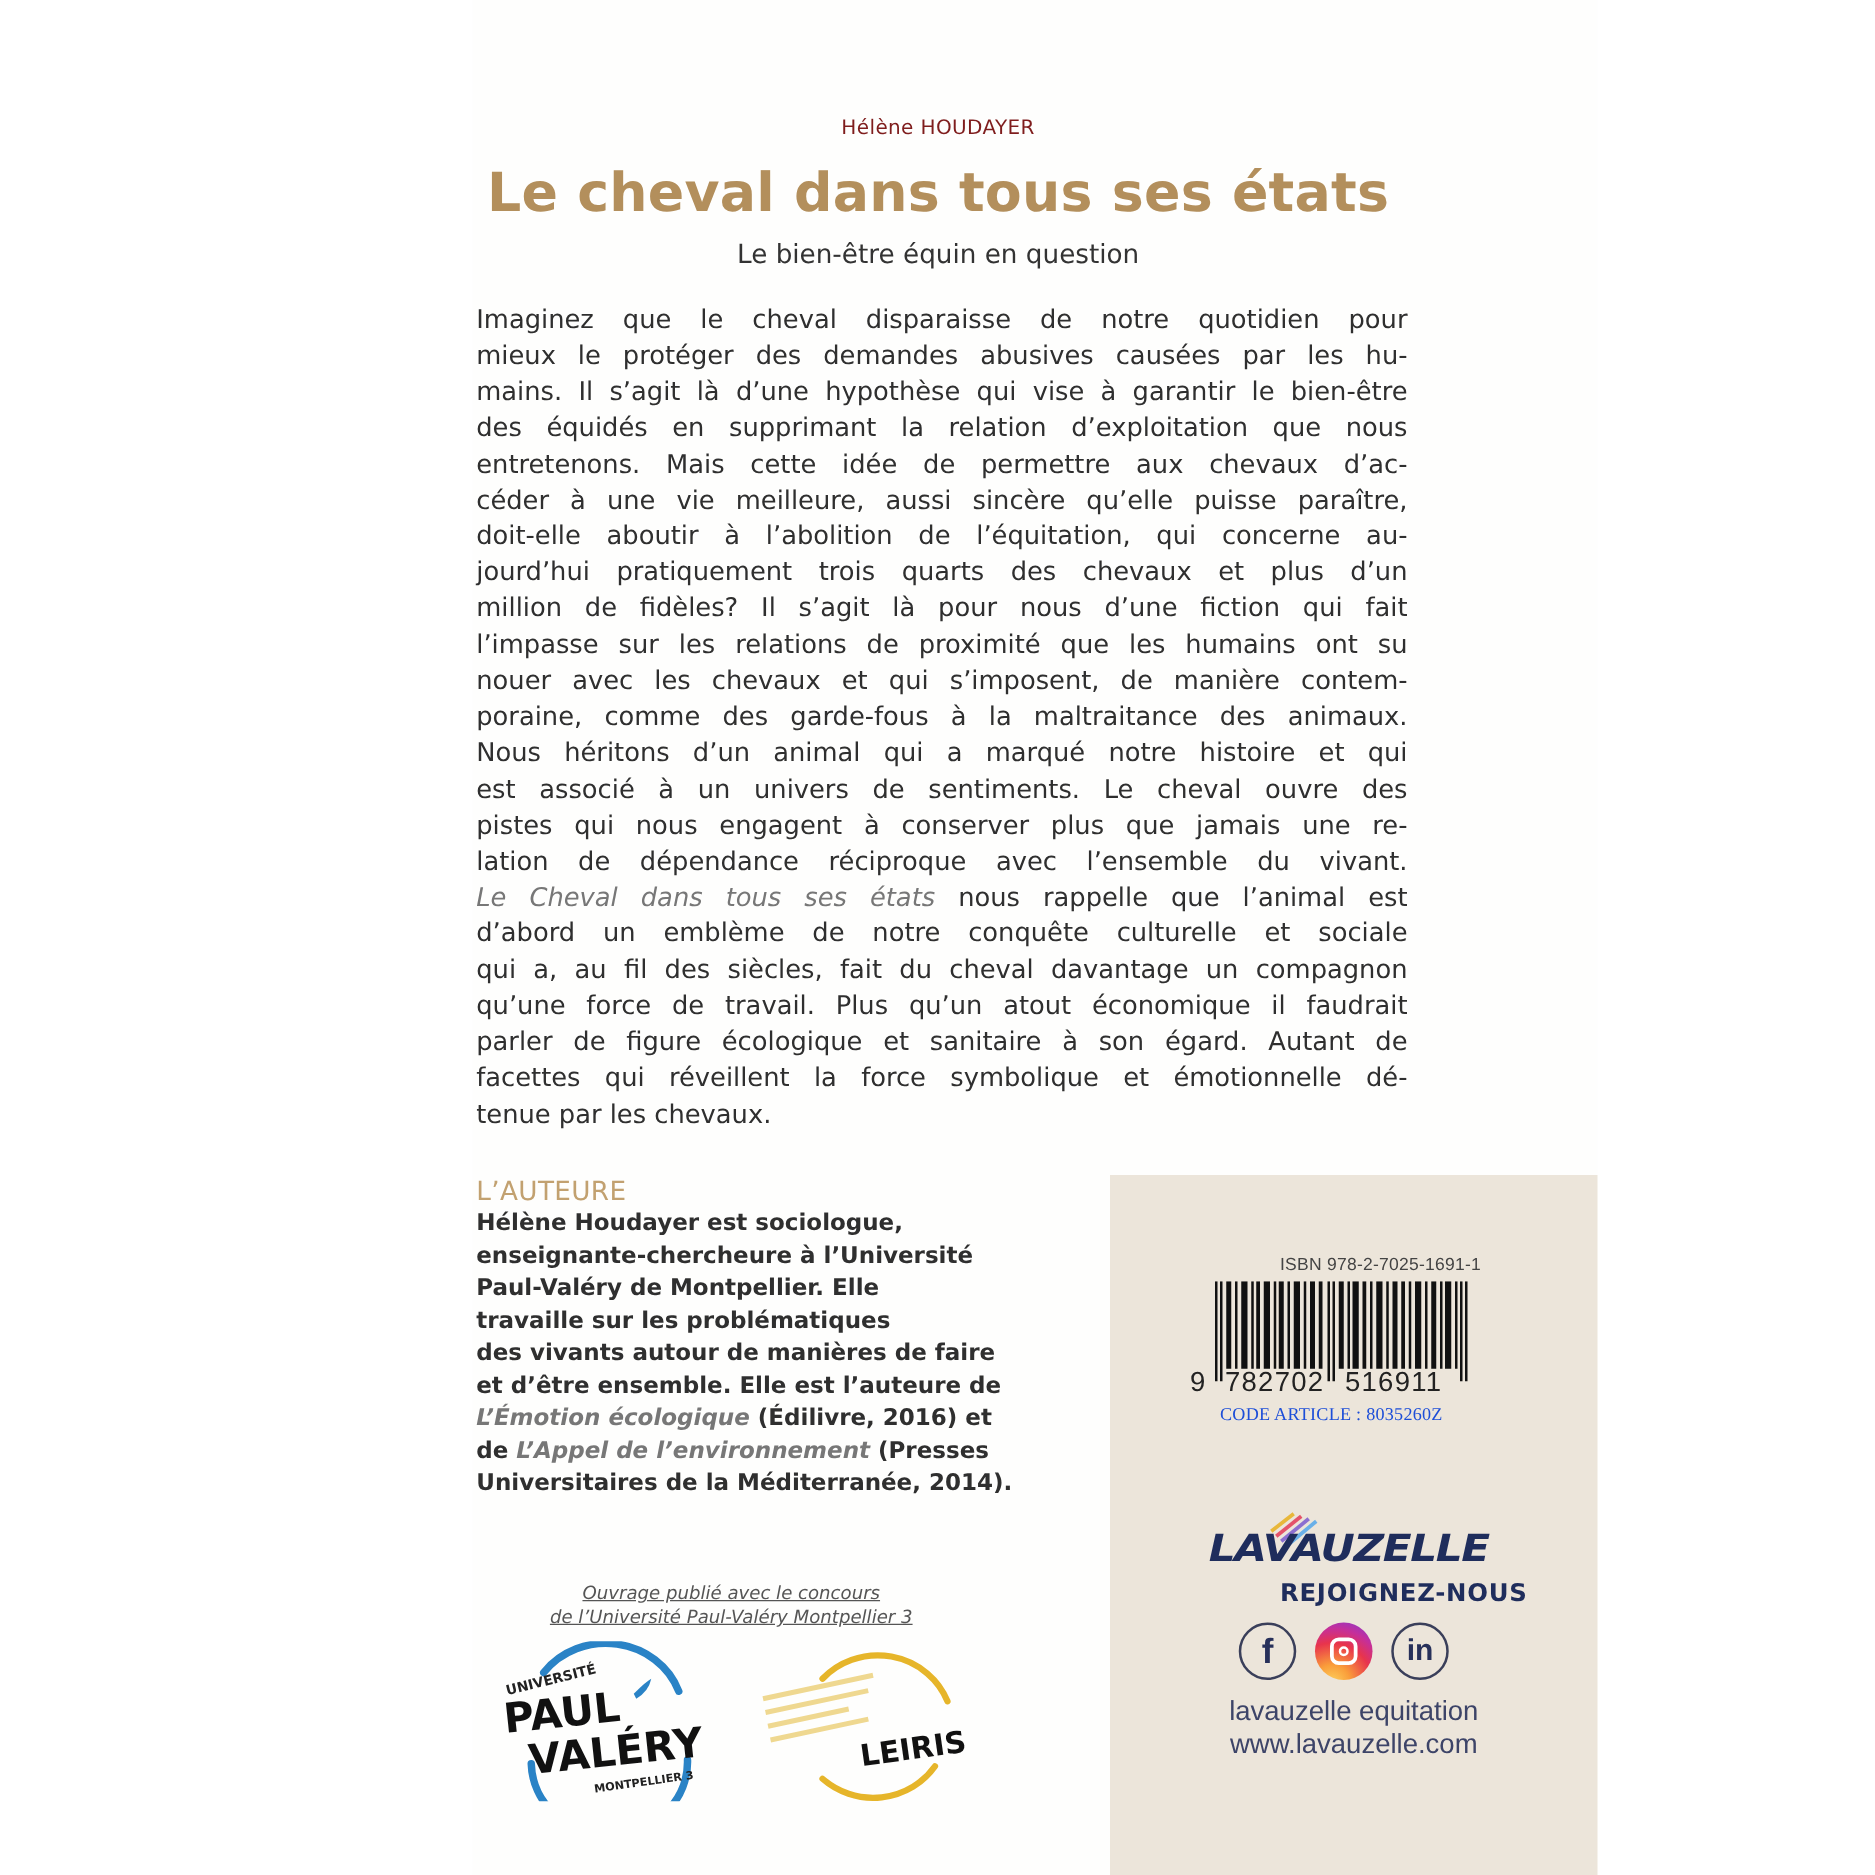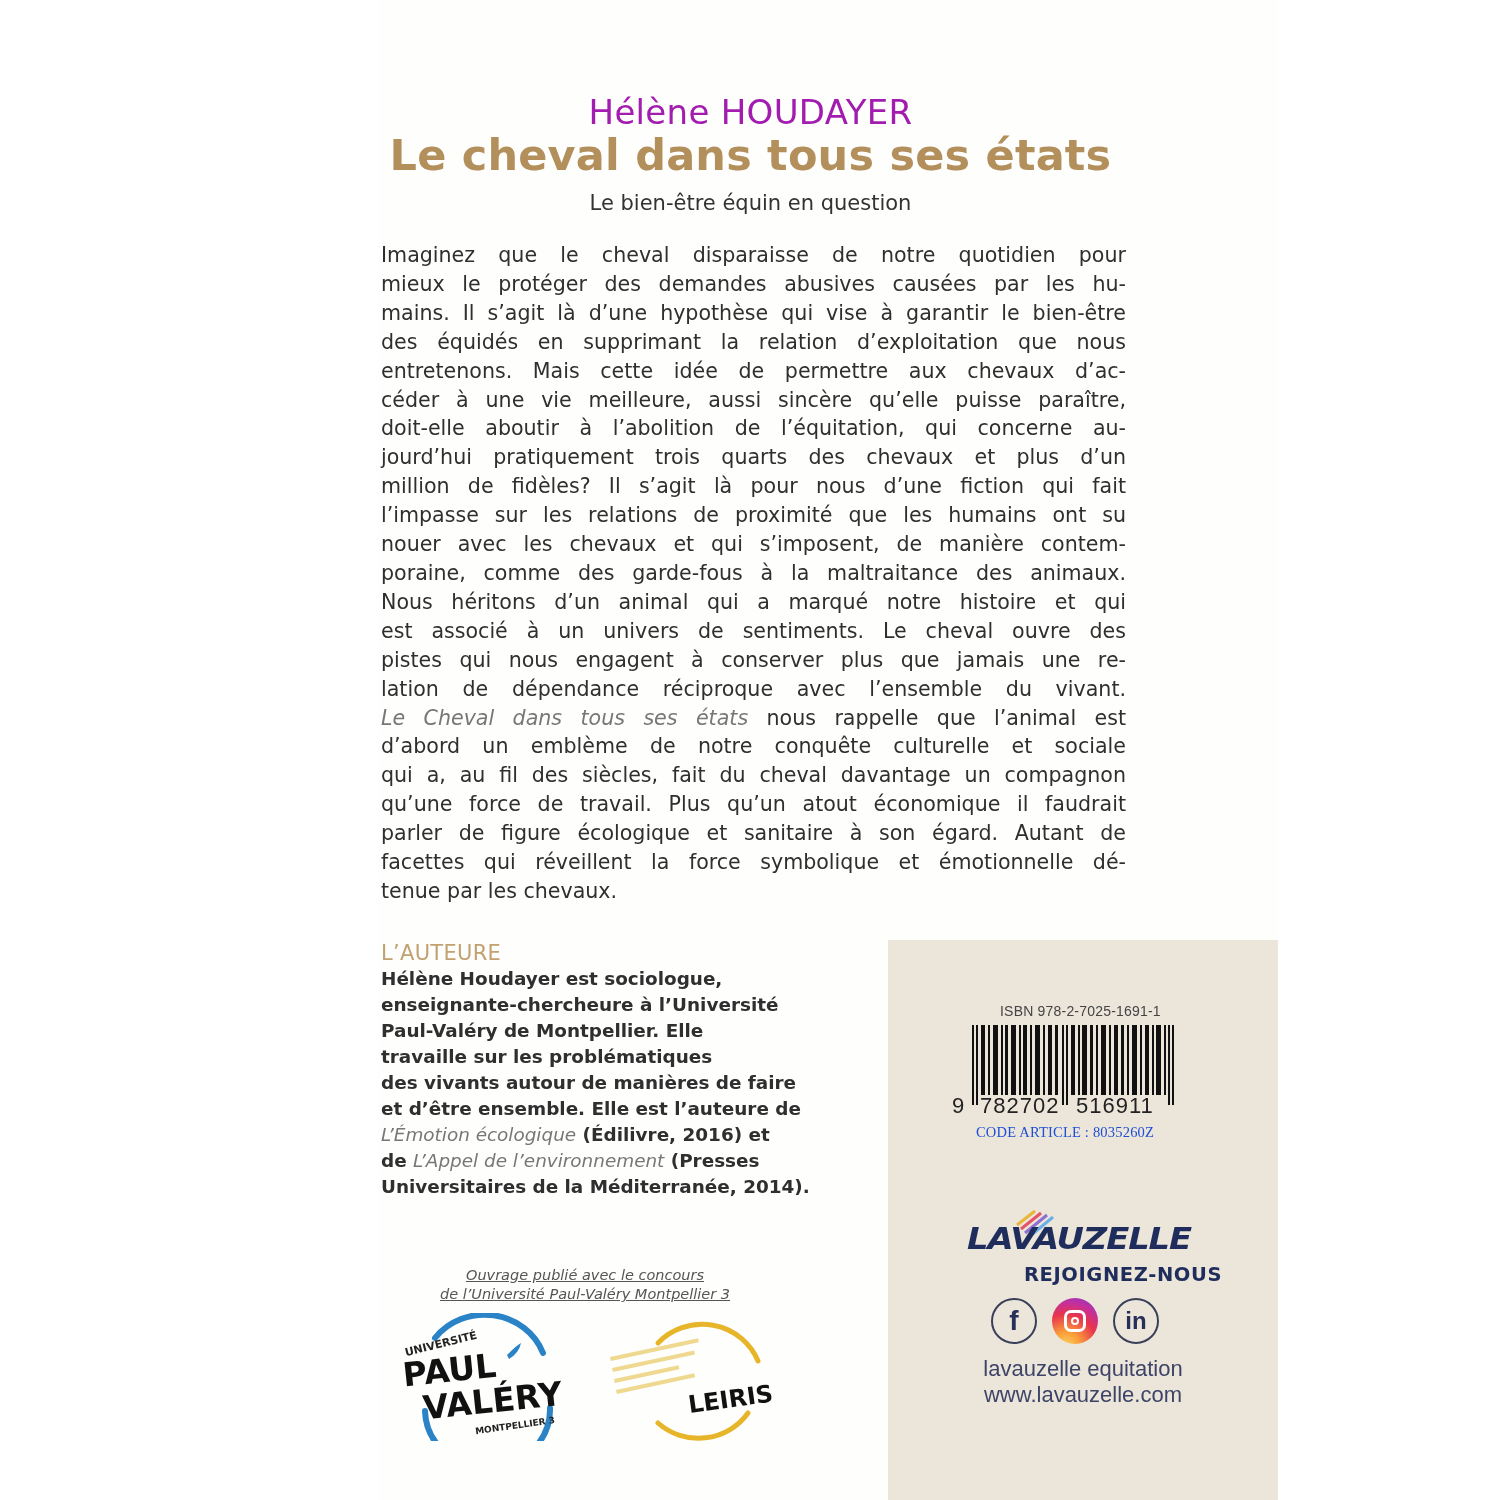--- a/index.html
+++ b/index.html
@@ -7,21 +7,21 @@
       width: 1500px; height: 1500px; background: #ffffff;
       position: relative; overflow: hidden;
       font-family: "DejaVu Sans", sans-serif; color: #2b2b2b;
     }
     .page {
       position: absolute; left: 378px; top: 0; width: 900px; height: 1500px;
       background: #fefefd;
     }
     .author-name {
       position: absolute; left: 378px; top: 92px; width: 745px; text-align: center;
-      font-size: 34px; color: #a21caf; letter-spacing: 0.3px;
+      font-size: 16px; color: #7f1d1d; letter-spacing: 0.3px;
     }
     .title {
       position: absolute; left: 378px; top: 130px; width: 745px; text-align: center;
       font-size: 43px; font-weight: bold; color: #b38f5c; letter-spacing: 0.2px;
     }
     .subtitle {
       position: absolute; left: 378px; top: 191px; width: 745px; text-align: center;
       font-size: 21px; color: #333;
     }
     .blurb {
@@ -34,37 +34,37 @@
     .blurb span.line.last { text-align-last: left; }
 
     .about-heading {
       position: absolute; left: 381px; top: 941px; font-size: 21px; color: #c2a170;
       letter-spacing: 0.3px;
     }
     .about-text {
       position: absolute; left: 381px; top: 966px; width: 440px;
       font-size: 18.4px; line-height: 26px; color: #2f2f2f; font-weight: bold;
     }
-    .about-text .it { font-style: italic; font-weight: normal; color: #777; }
+    .about-text .it { font-style: italic; font-weight: bold; color: #777; }
     .about-text span.line { display: block; white-space: nowrap; }
 
     .support-note {
       position: absolute; left: 400px; top: 1266px; width: 370px; text-align: center;
       font-size: 14.5px; line-height: 19px; font-style: italic; color: #555; text-decoration: underline;
     }
 
     .logo-upv { position: absolute; left: 395px; top: 1313px; width: 180px; height: 128px; }
     .logo-leiris { position: absolute; left: 598px; top: 1313px; width: 180px; height: 128px; }
 
     .side-box {
       position: absolute; left: 888px; top: 940px; width: 390px; height: 560px;
       background: #ece5da;
     }
     .isbn {
-      position: absolute; left: 1000px; top: 1003px; font-family: "Liberation Sans", sans-serif;
+      position: absolute; left: 1024px; top: 1003px; font-family: "Liberation Sans", sans-serif;
       font-size: 14px; color: #444; letter-spacing: 0.2px;
     }
     .barcode { position: absolute; left: 950px; top: 1025px; width: 245px; height: 92px; }
     .code-article {
       position: absolute; left: 976px; top: 1124px; font-family: Liberation Serif, serif;
       font-size: 14.5px; color: #1d4ed8; letter-spacing: 0.2px;
     }
     .brand-logo { position: absolute; left: 965px; top: 1207px; width: 230px; height: 50px; }
     .join {
       position: absolute; left: 888px; top: 1263px; width: 470px; text-align: center;

